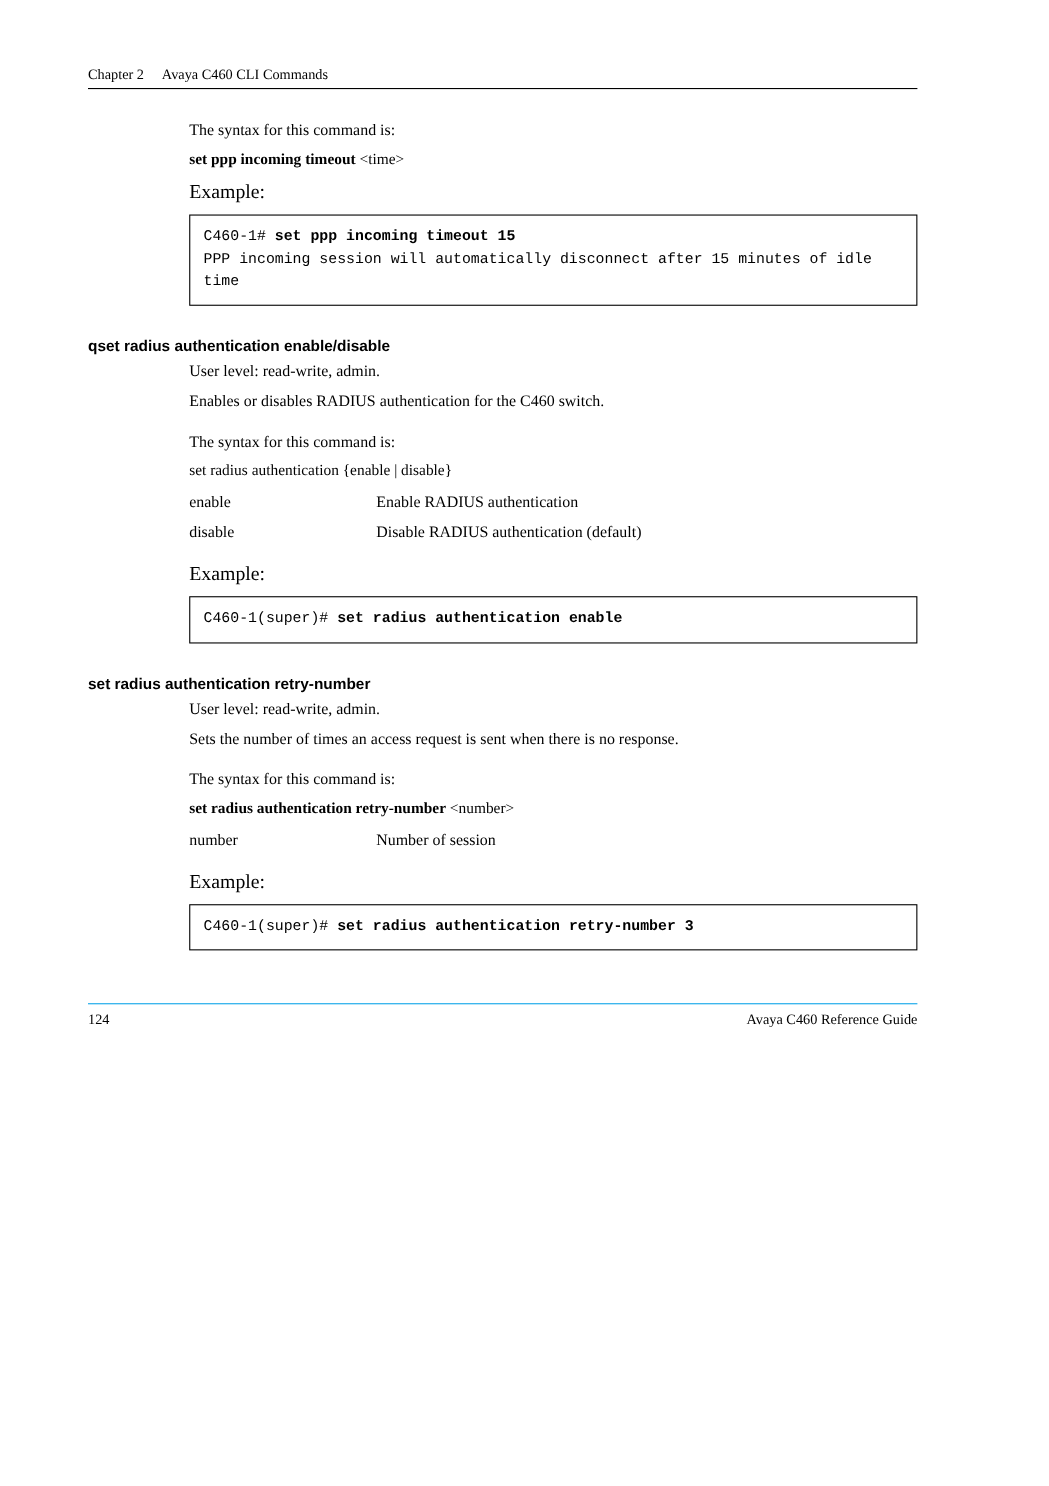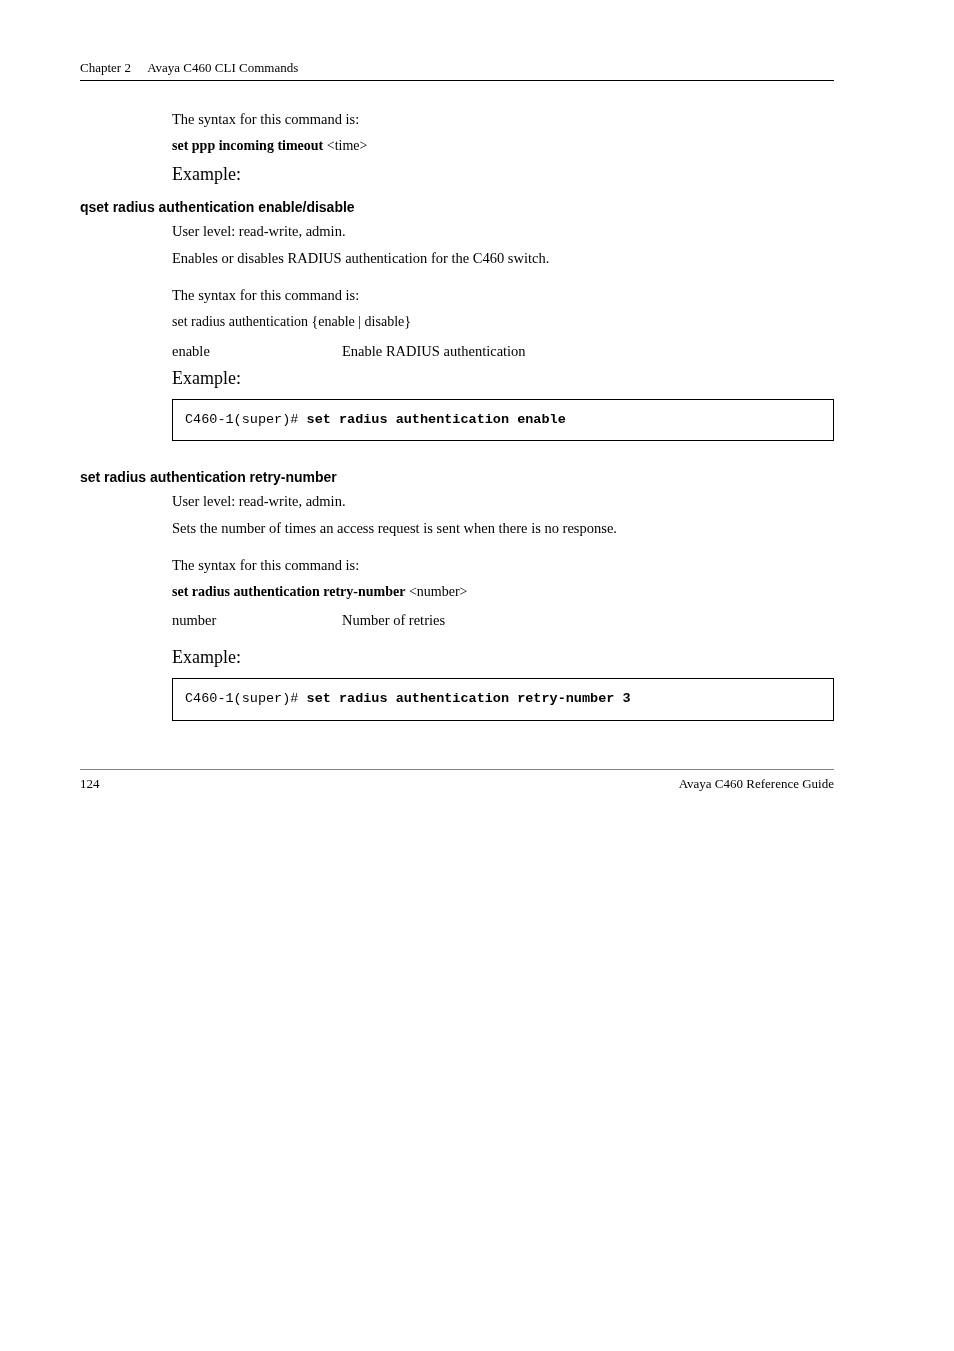--- a/index.html
+++ b/index.html
@@ -86,51 +86,57 @@
   </div>
   <hr class="hr">
 
   <div class="indent">
     <div class="para">The syntax for this command is:</div>
     <div class="para code"><span class="bold">set ppp incoming timeout</span><span> &lt;time&gt;</span></div>
 
 
     <div class="example-label">Example:</div>
 
+    <div class="codebox"><span>C460-1# </span><span class="bold">set ppp incoming timeout 15</span>
+<span>PPP incoming session will automatically disconnect after 15 minutes of idle time</span></div>
   </div>
 
   <div class="section-heading">qset radius authentication enable/disable</div>
   <div class="indent">
     <div class="para italic">User level: read-write, admin.</div>
     <div class="para">Enables or disables RADIUS authentication for the C460 switch.</div>
     <div class="sp-small"></div>
     <div class="para">The syntax for this command is:</div>
     <div class="para code">set radius authentication {enable | disable}</div>
 
     <div class="param-row" style="margin-bottom:6px">
       <div class="param-key">enable</div>
       <div class="param-val">Enable RADIUS authentication</div>
+    </div>
+    <div class="param-row">
+      <div class="param-key">disable</div>
+      <div class="param-val">Disable RADIUS authentication (default)</div>
     </div>
 
     <div class="example-label">Example:</div>
 
     <div class="codebox"><span>C460-1(super)# </span><span class="bold">set radius authentication enable</span></div>
   </div>
 
   <div class="section-heading">set radius authentication retry-number</div>
   <div class="indent">
     <div class="para italic">User level: read-write, admin.</div>
     <div class="para">Sets the number of times an access request is sent when there is no response.</div>
     <div class="sp-small"></div>
     <div class="para">The syntax for this command is:</div>
     <div class="para code"><span class="bold">set radius authentication retry-number</span><span> &lt;number&gt;</span></div>
 
     <div class="param-row">
       <div class="param-key">number</div>
-      <div class="param-val">Number of retries</div>
+      <div class="param-val">Number of session</div>
     </div>
 
     <div class="example-label">Example:</div>
 
     <div class="codebox"><span>C460-1(super)# </span><span class="bold">set radius authentication retry-number 3</span></div>
   </div>
 
   <div class="footer">
     <span>124</span>
     <span>Avaya C460 Reference Guide</span>

